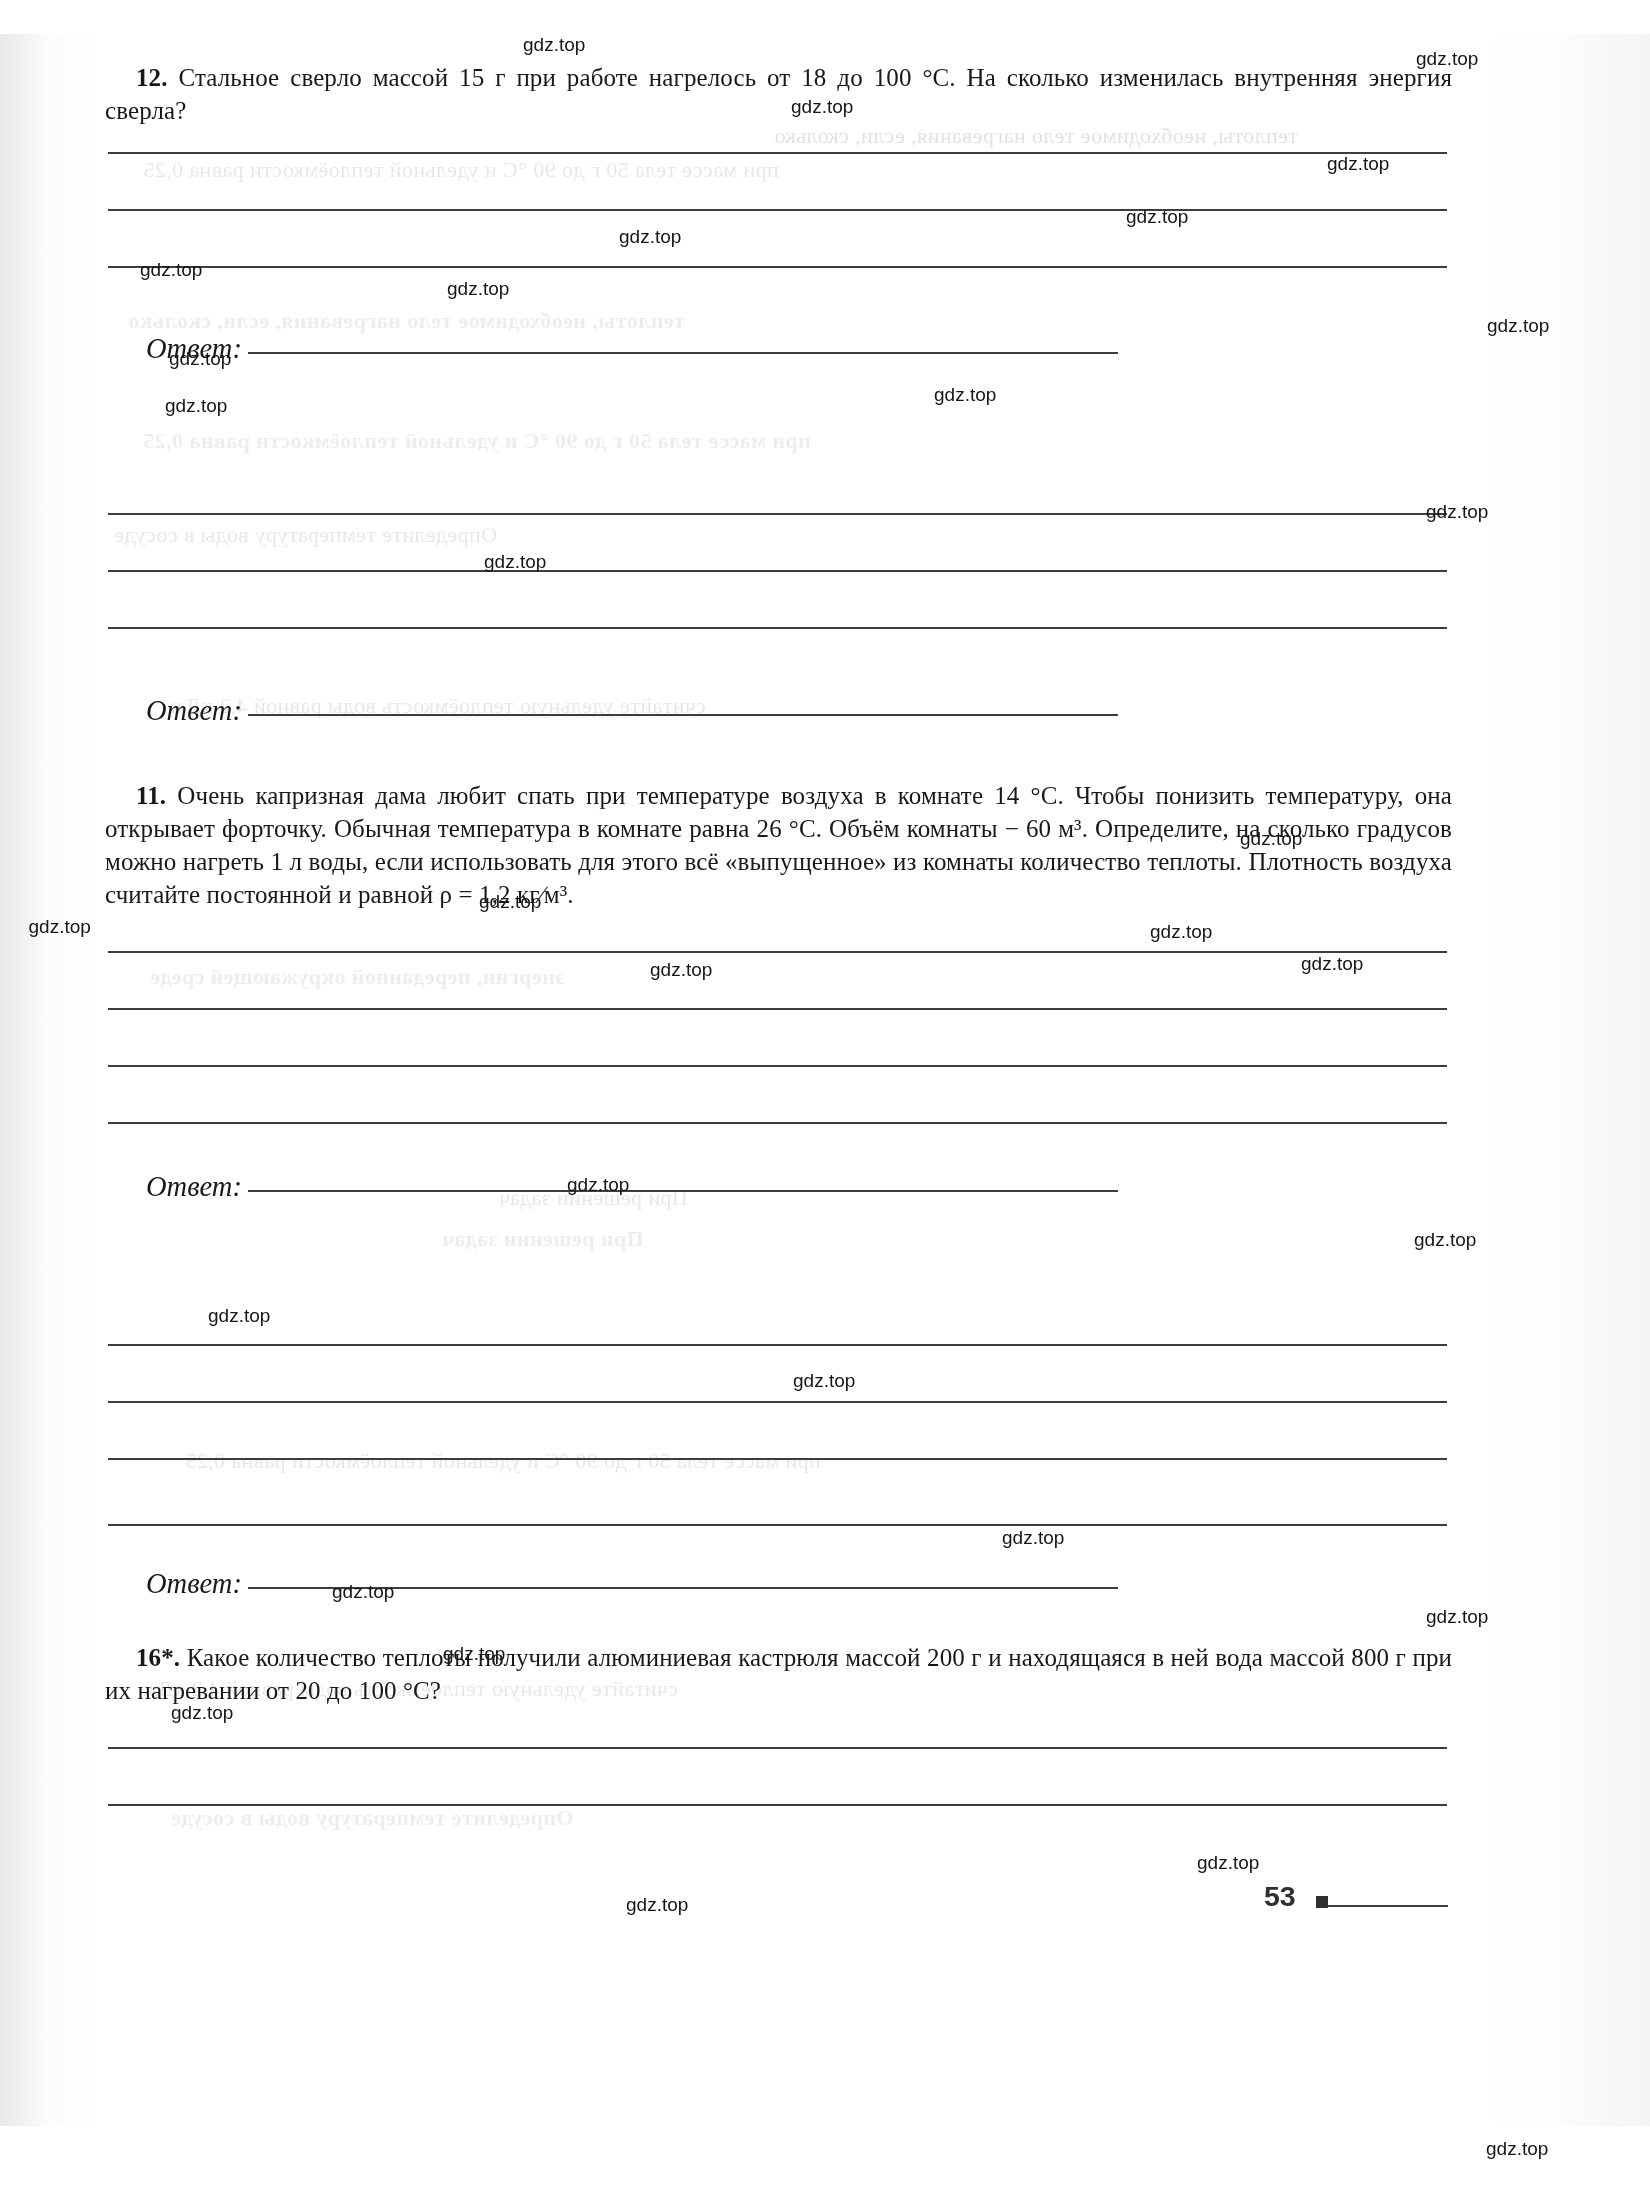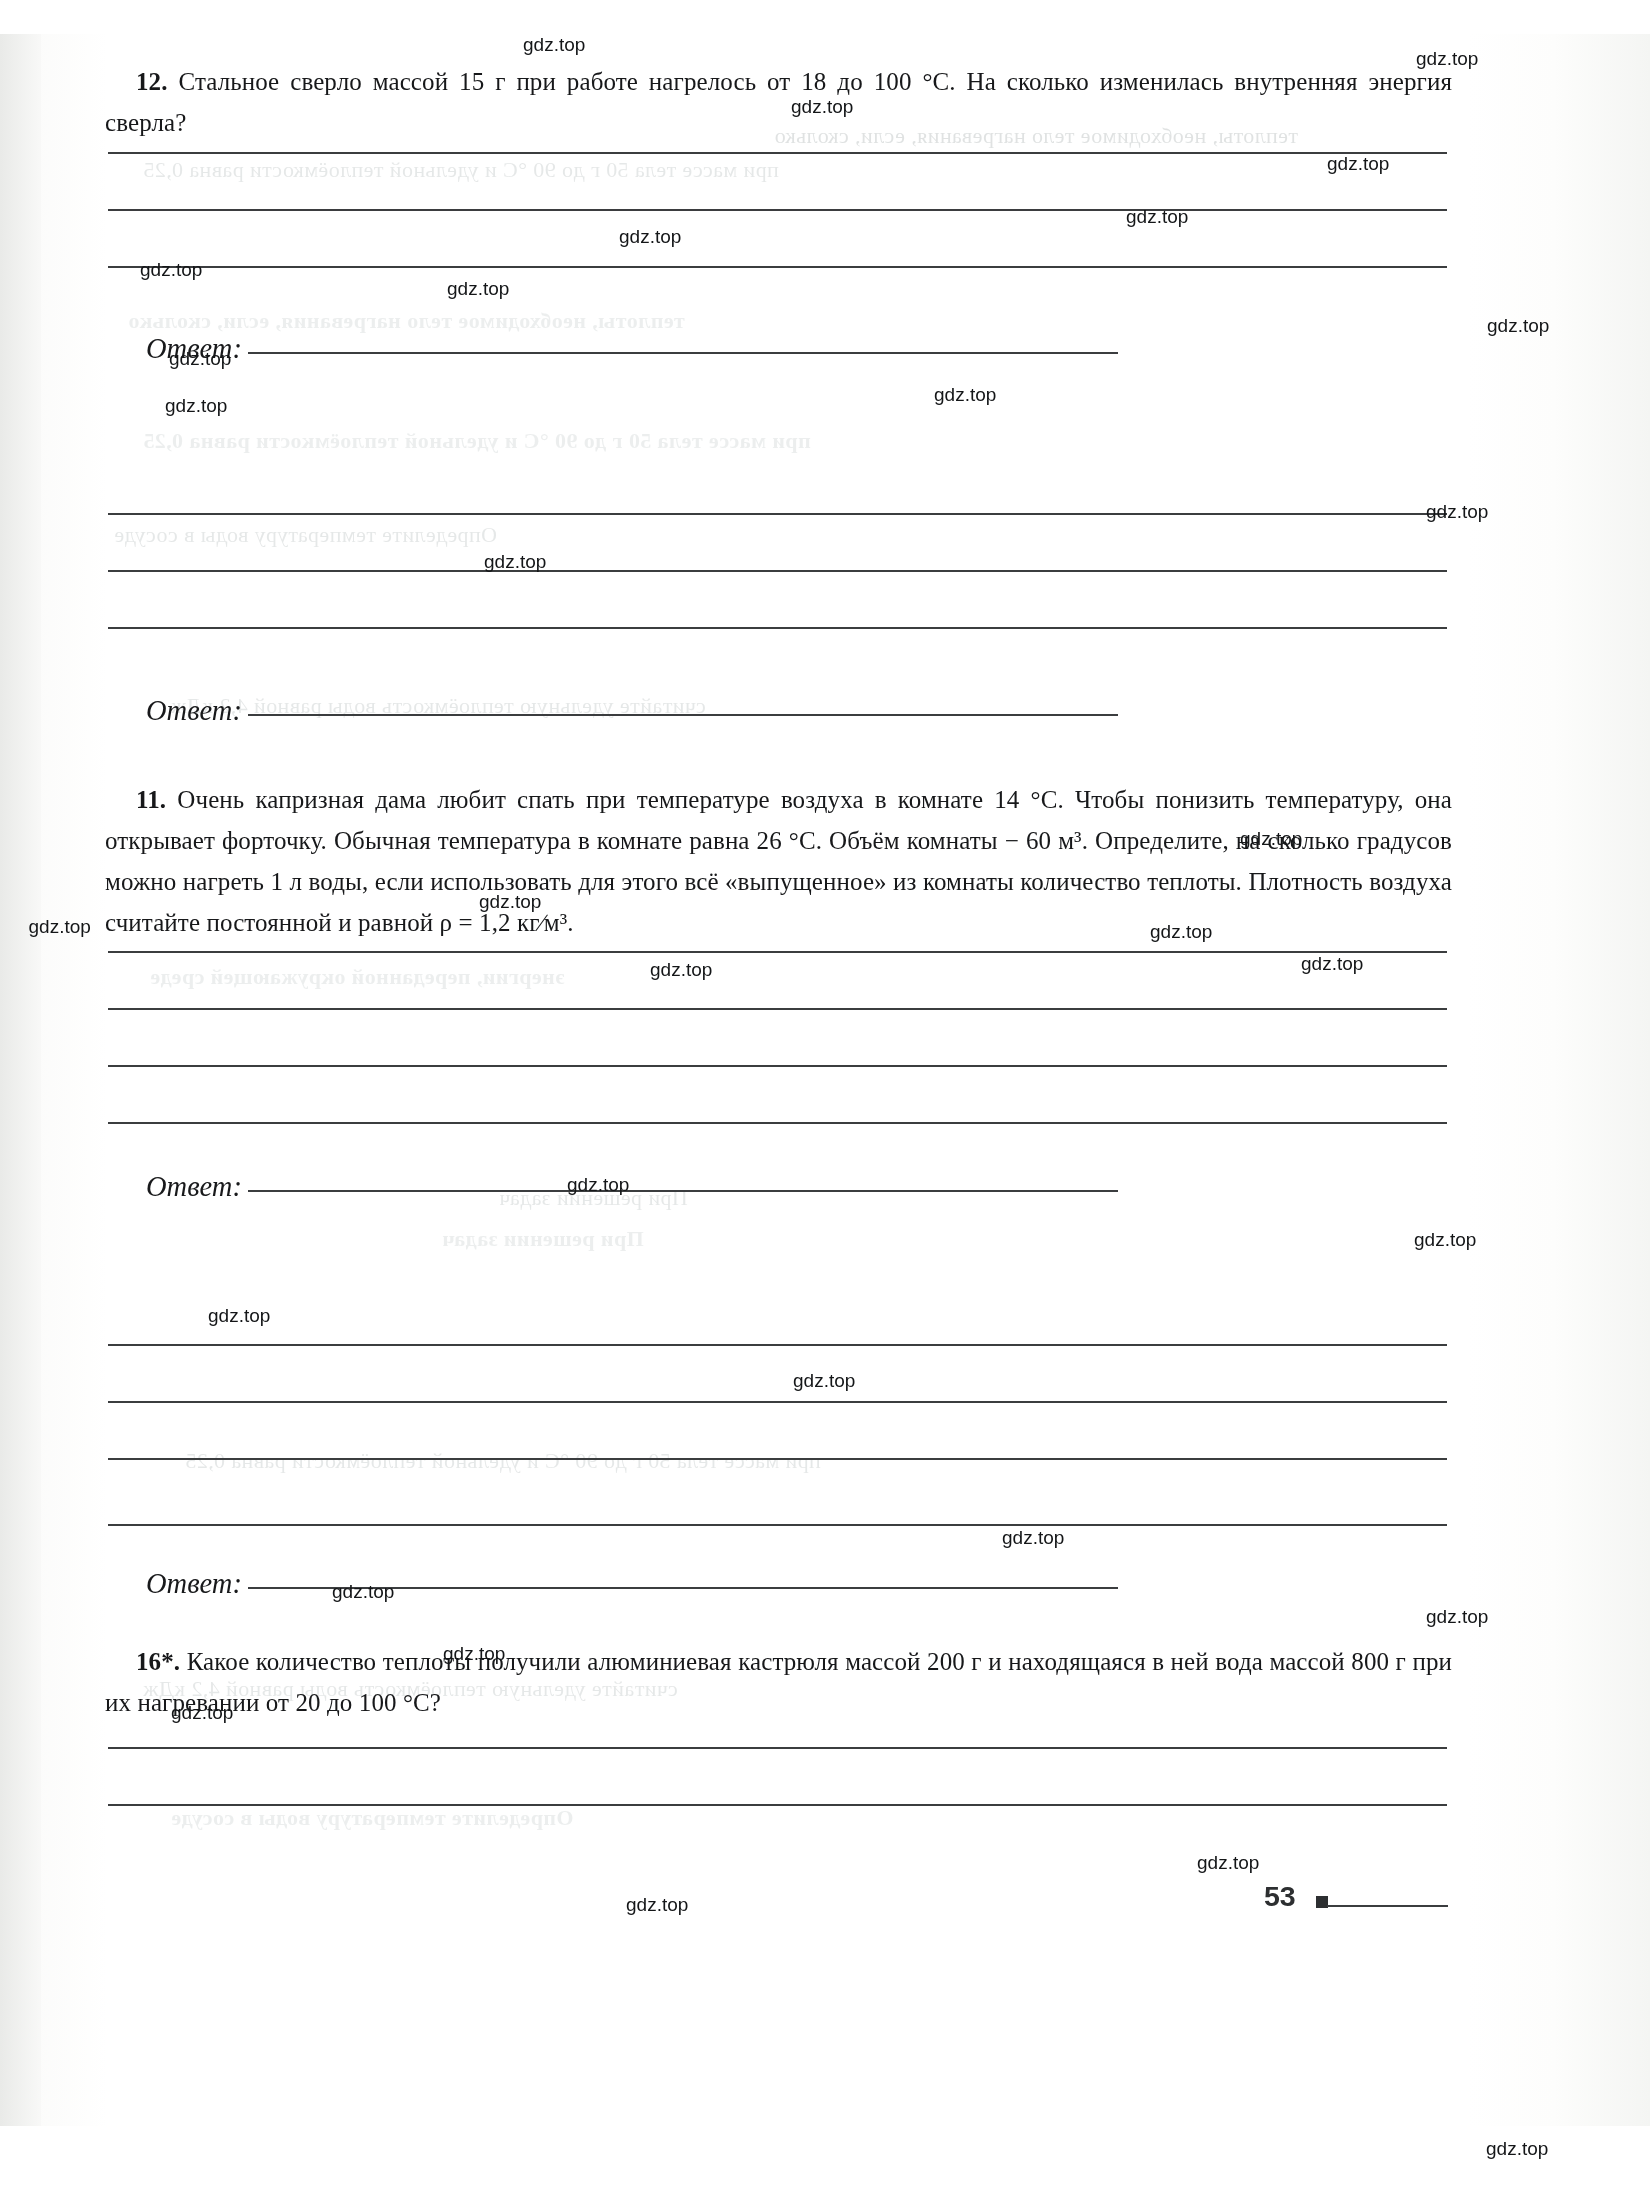--- a/index.html
+++ b/index.html
@@ -67,21 +67,21 @@
     letter-spacing: 0.3px;
   }
 
   
   .problem {
     position: absolute;
     left: 105px;
     width: 1347px;
     font-family: "Liberation Serif", serif;
     font-size: 25px;
-    line-height: 41px;
+    line-height: 33px;
     color: #17181a;
     text-align: justify;
     text-justify: inter-word;
     letter-spacing: 0.1px;
   }
   .problem .num {
     font-weight: bold;
   }
   .problem p {
     margin: 0;

